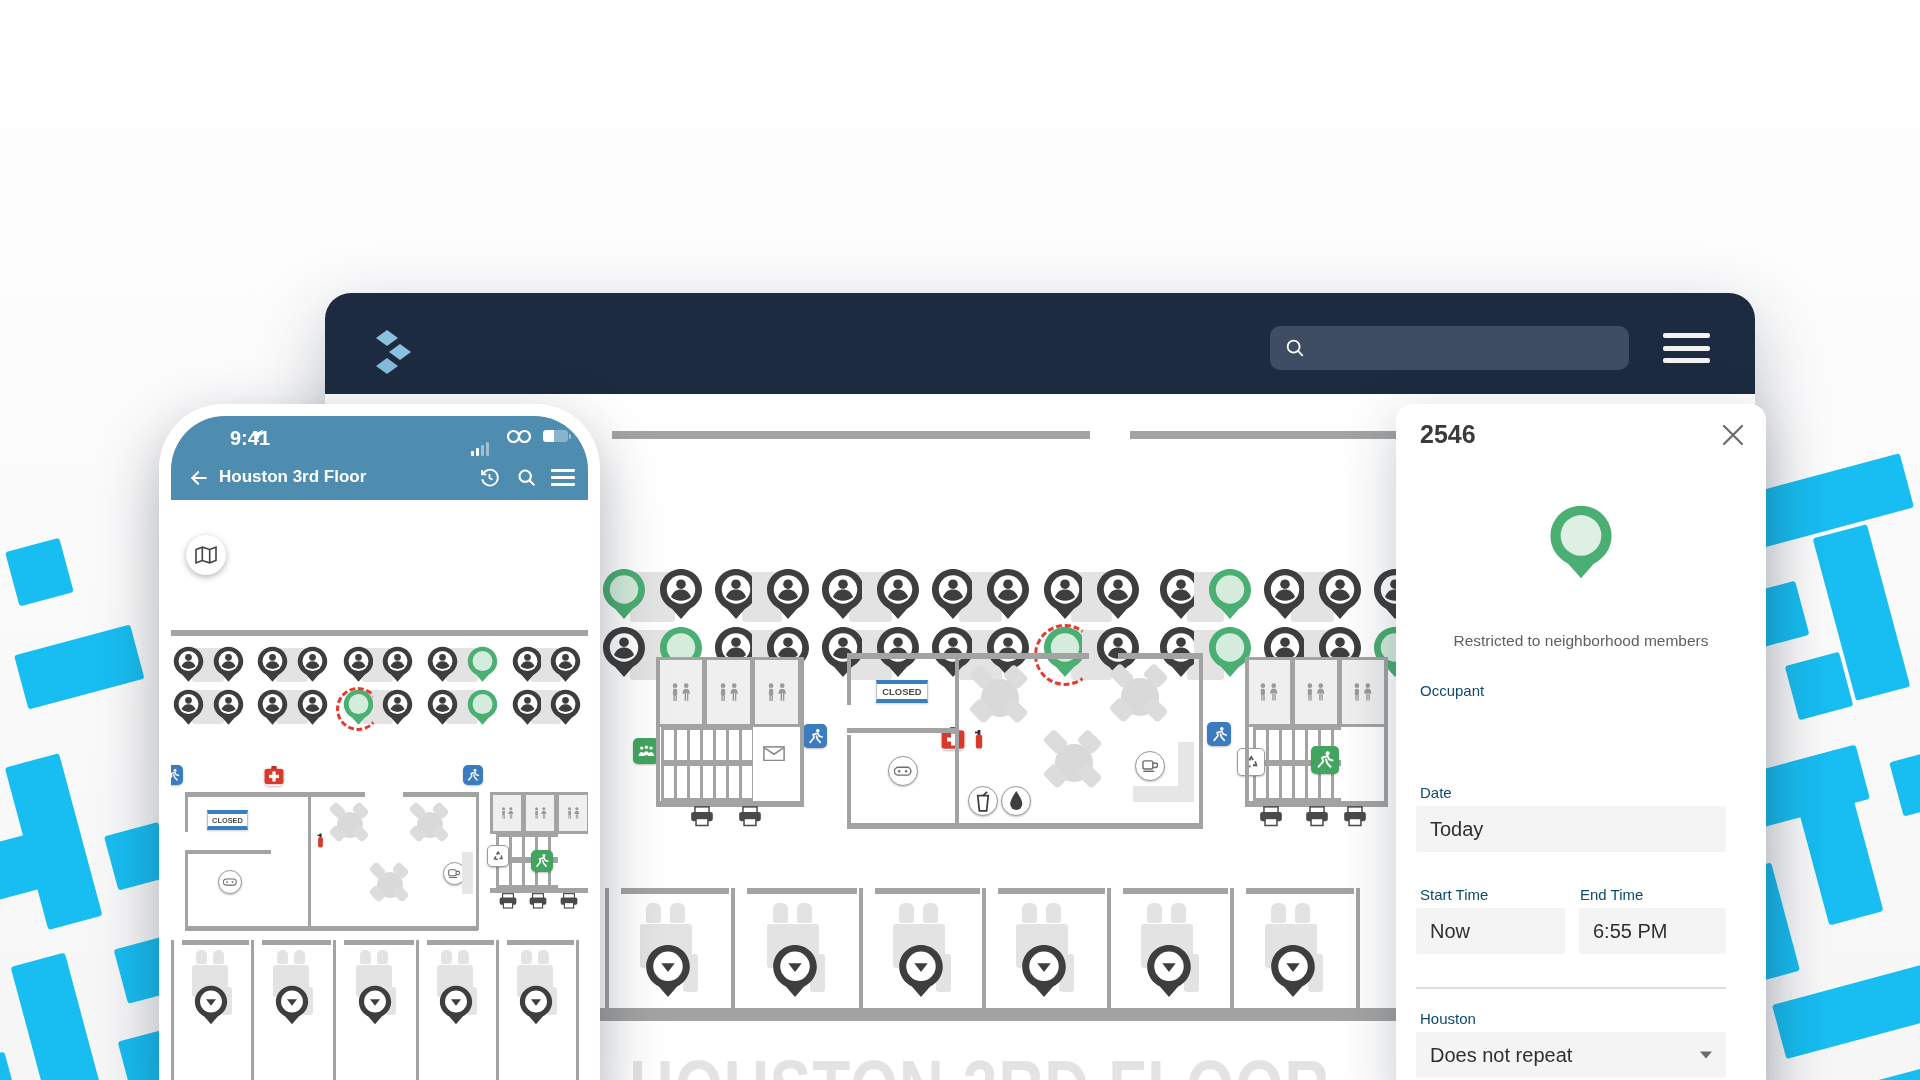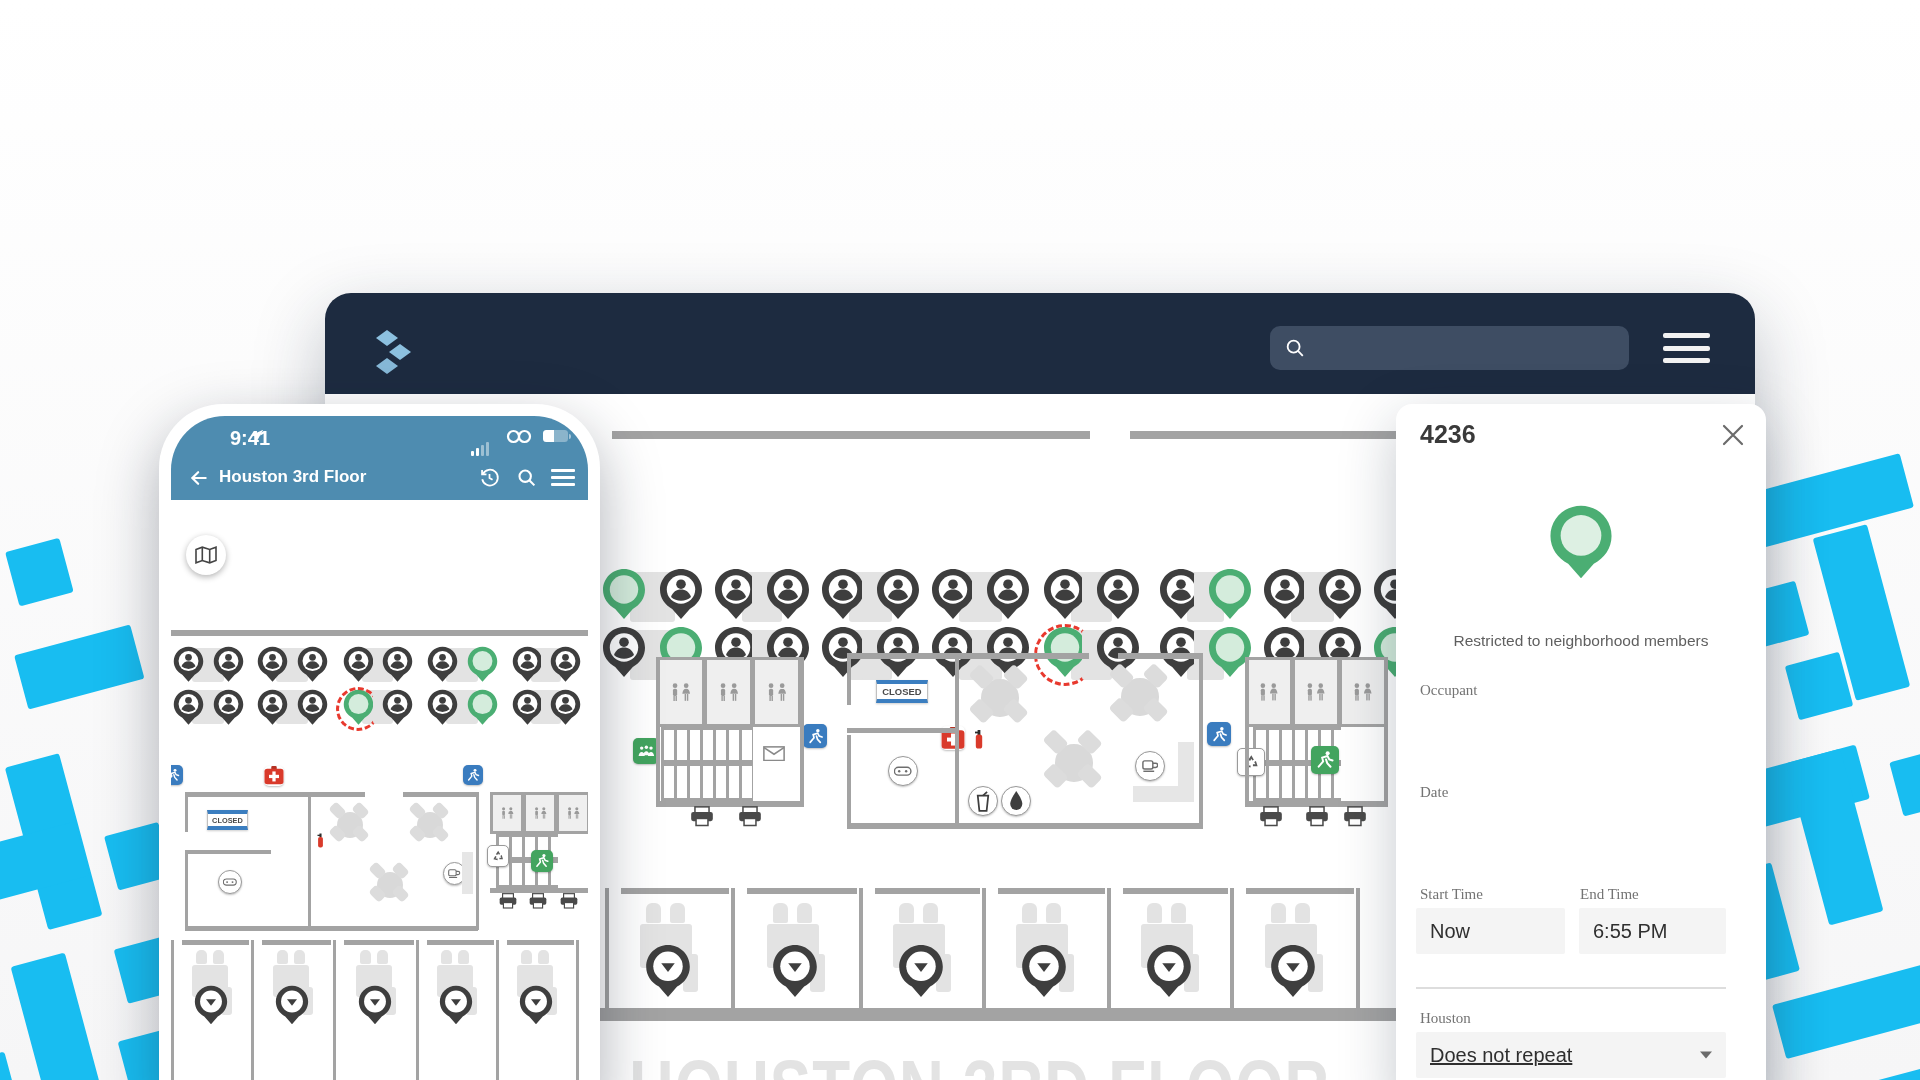--- a/index.html
+++ b/index.html
@@ -52,23 +52,23 @@
   .battery .lvl{position:absolute;left:0;top:0;bottom:0;width:45%;background:#fff;border-radius:3.5px 0 0 3.5px;}
   .battery .tip{position:absolute;right:-3px;top:3.5px;width:2px;height:5px;background:rgba(255,255,255,.5);border-radius:0 2px 2px 0;}
   .sigbar{position:absolute;bottom:0;width:3px;background:#fff;border-radius:1px;}
   
   .panel{position:absolute;left:1396px;top:404px;width:370px;height:700px;z-index:4;background:#fff;border-radius:16px 16px 0 0;box-shadow:0 18px 55px rgba(25,40,60,.25);}
   .panel-id{position:absolute;left:24px;top:16px;font-size:25px;font-weight:700;color:#3a3a3a;}
   .panel-close{position:absolute;right:22px;top:20px;width:22px;height:22px;cursor:pointer;}
   .panel-pin{position:absolute;left:50%;top:100px;transform:translateX(-50%);}
   .panel-type{position:absolute;left:0;top:192px;width:100%;text-align:center;font-size:26px;font-weight:700;color:#3a3a3a;}
   .panel-restrict{position:absolute;left:0;top:228px;width:100%;text-align:center;font-size:15.5px;color:#5f5f5f;}
-  .f-label{position:absolute;font-size:15px;color:#737373;font-family:Liberation Serif, serif;}
+  .f-label{position:absolute;font-size:15px;color:#0c4a6e;}
   .f-input{position:absolute;background:#f4f4f4;border-radius:2px;display:flex;align-items:center;padding-left:14px;box-sizing:border-box;font-size:20px;color:#2f2f2f;cursor:text;}
-  .f-select{cursor:pointer;text-decoration:underline;}
+  .f-select{cursor:pointer;}
   .caret{position:absolute;right:14px;top:50%;transform:translateY(-50%);width:0;height:0;border-left:6px solid transparent;border-right:6px solid transparent;border-top:7px solid #6b6b6b;}
   .divider{position:absolute;left:20px;width:310px;height:1.5px;background:#ddd;}
   .wc-glyph{display:flex;align-items:center;justify-content:center;width:100%;height:100%;}
 </style>
 </head>
 <body>
 
 <div class="stage">
   <div id="patterns">
       <div class="cluster" style="left: -178px; top: 545px; width: 420px; height: 1050px; transform: rotate(-15deg);">
@@ -1015,33 +1015,34 @@
               <path d="M22 1C10.4 1 1 10.3 1 21.8 1 30.1 6 37.2 13.2 40.9L22 51l8.8-10.1C38 37.2 43 30.1 43 21.8 43 10.3 33.6 1 22 1Z" fill="#3e3e3e"></path>
               <circle cx="22" cy="21.5" r="14.2" fill="#fff"></circle>
               <path d="M15.5 18.5h13l-6.5 8.5z" fill="#3e3e3e"></path>
             </svg></div>
           <div class="wall" style="left: 405px; top: 440px; width: 3px; height: 152px;"></div>
         </div>
     </div>
   </div>
 
   <div class="panel">
-    <div class="panel-id">4236</div>
+    <div class="panel-id">2546</div>
     <svg class="panel-close" viewBox="0 0 22 22" fill="none" stroke="#6b6b6b" stroke-width="2.2" stroke-linecap="round">
         <path d="M2 2l18 18M20 2L2 20"></path>
       </svg>
     <svg class="panel-pin" width="64" height="76" viewBox="0 0 44 52">
       <path d="M22 1C10.4 1 1 10.3 1 21.8 1 30.1 6 37.2 13.2 40.9L22 51l8.8-10.1C38 37.2 43 30.1 43 21.8 43 10.3 33.6 1 22 1Z" fill="#4bae73"></path>
       <circle cx="22" cy="21.5" r="14" fill="#ddf0e3"></circle>
     </svg>
     <div class="panel-restrict">Restricted to neighborhood members</div>
 
     <div class="f-label" style="left:24px;top:278px;">Occupant</div>
 
     <div class="f-label" style="left:24px;top:380px;">Date</div>
+    <div class="f-input" style="left:20px;top:402px;width:310px;height:46px;">Today</div>
 
     <div class="f-label" style="left:24px;top:482px;">Start Time</div>
     <div class="f-label" style="left:184px;top:482px;">End Time</div>
     <div class="f-input" style="left:20px;top:504px;width:149px;height:46px;">Now</div>
     <div class="f-input" style="left:183px;top:504px;width:147px;height:46px;">6:55 PM</div>
 
     <div class="divider" style="top:583px;"></div>
 
     <div class="f-label" style="left:24px;top:606px;">Houston</div>
     <div class="f-input f-select" style="left:20px;top:628px;width:310px;height:46px;">

